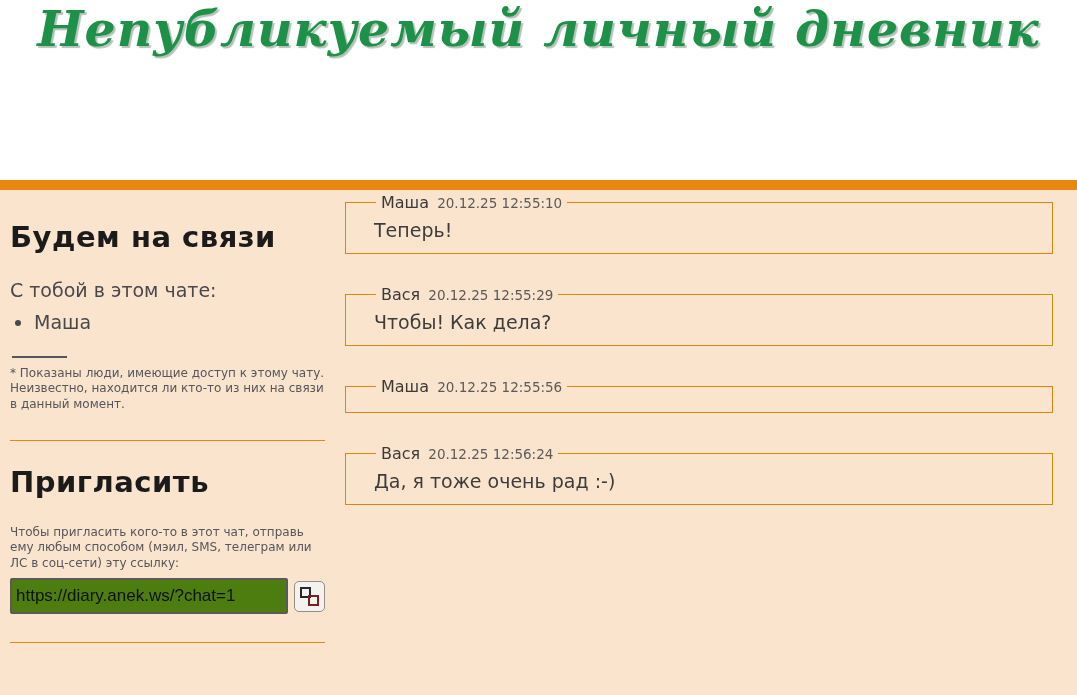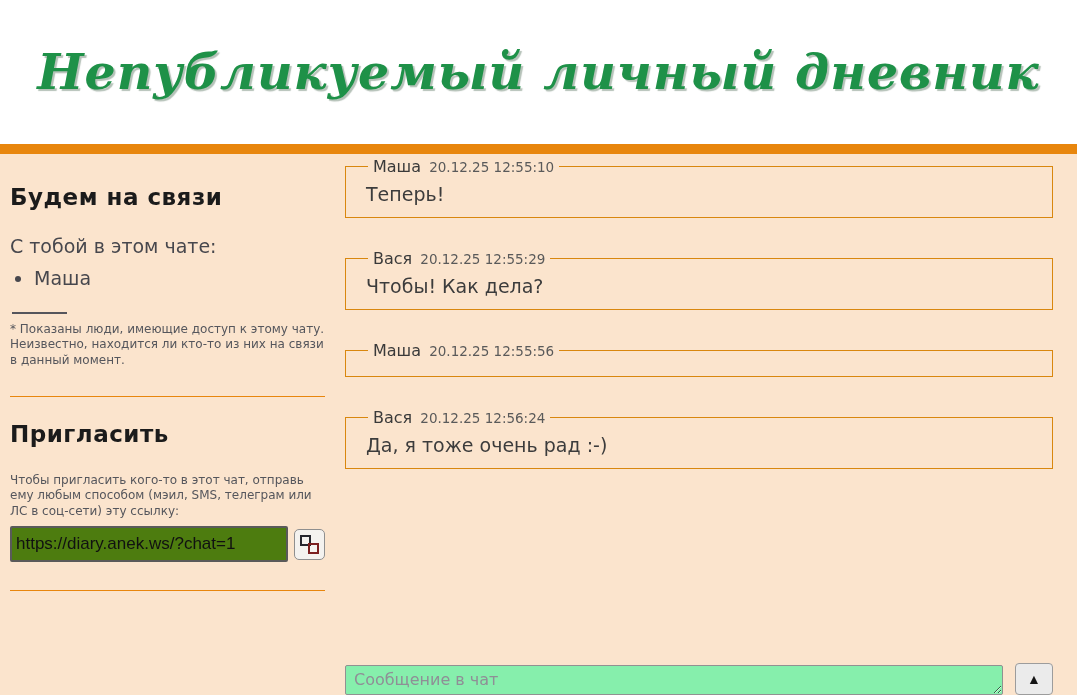--- a/index.html
+++ b/index.html
@@ -5,22 +5,22 @@
   * { box-sizing: border-box; }
   html, body { margin: 0; padding: 0; }
   body {
     width: 1077px; height: 695px; overflow: hidden;
     background: #ffffff;
     font-family: "DejaVu Sans", sans-serif;
   }
 
   
   .header {
-    height: 144px;
-    display: flex; align-items: center; justify-content: center;
+    height: 180px;
+    display: flex; align-items: flex-start; justify-content: center;
     background: #ffffff;
   }
   .page-title {
     margin: 0;
     font-family: "DejaVu Serif", serif;
     font-style: italic;
     font-weight: bold;
     font-size: 49px;
     letter-spacing: 1px;
     color: #1e9148;
@@ -38,21 +38,21 @@
     overflow: hidden;
   }
 
   
   .sidebar {
     width: 335px; min-width: 335px;
     padding: 0 10px;
   }
   .side-heading {
     margin: 30px 0 0;
-    font-size: 23px;
+    font-size: 29px;
     font-weight: bold;
     color: #1b1b1b;
     letter-spacing: 0.5px;
   }
   .side-sub {
     margin: 25px 0 0;
     font-size: 19px;
     color: #47474d;
   }
   .member-list {
@@ -128,21 +128,21 @@
   .chat {
     flex: 1;
     display: flex;
     flex-direction: column;
     padding: 3px 24px 0 10px;
   }
   .messages { flex: 1; }
   .msg {
     border: 1px solid #d9870e;
     margin: 0 0 31px;
-    padding: 4px 20px 12px;
+    padding: 4px 28px 12px;
   }
   .msg legend {
     font-size: 16px;
     color: #3a3a3a;
     padding: 0 5px;
     margin-left: 2px;
     white-space: nowrap;
   }
   .msg legend .time {
     font-size: 13.5px;

